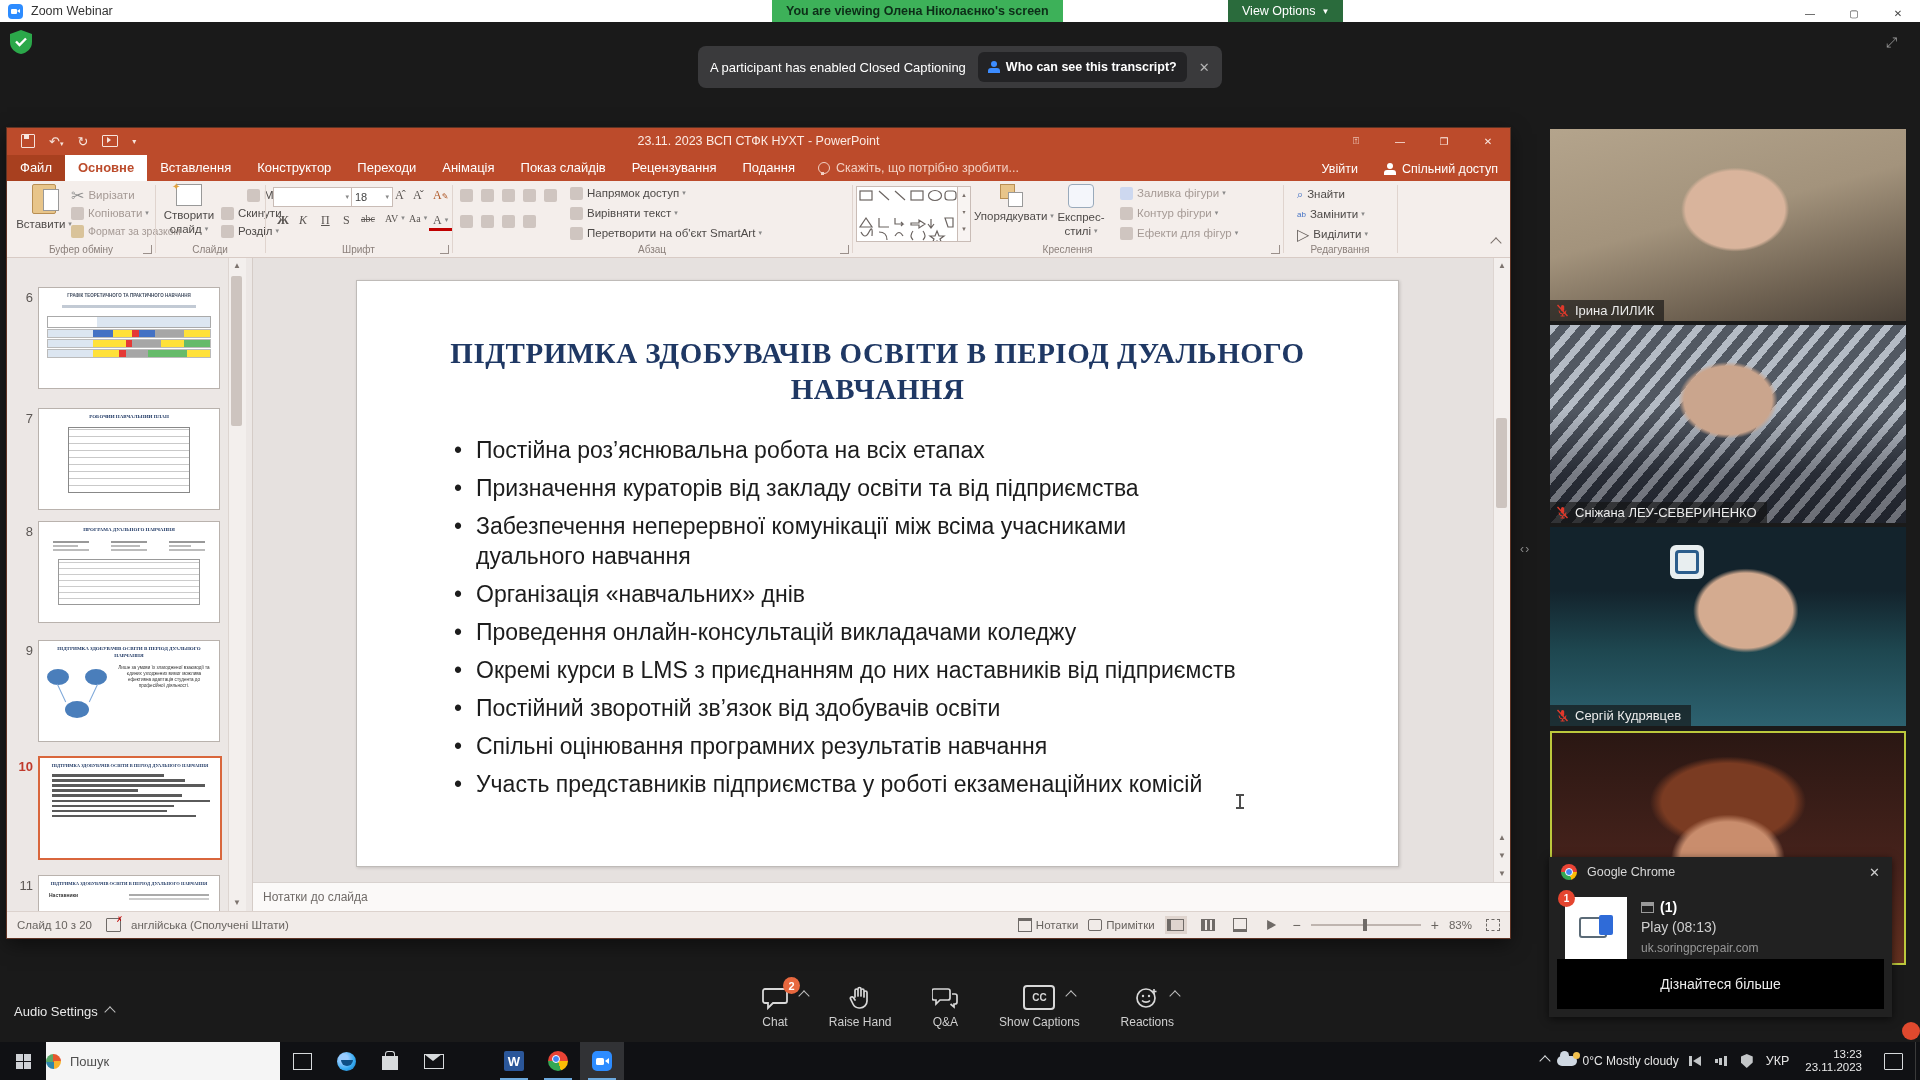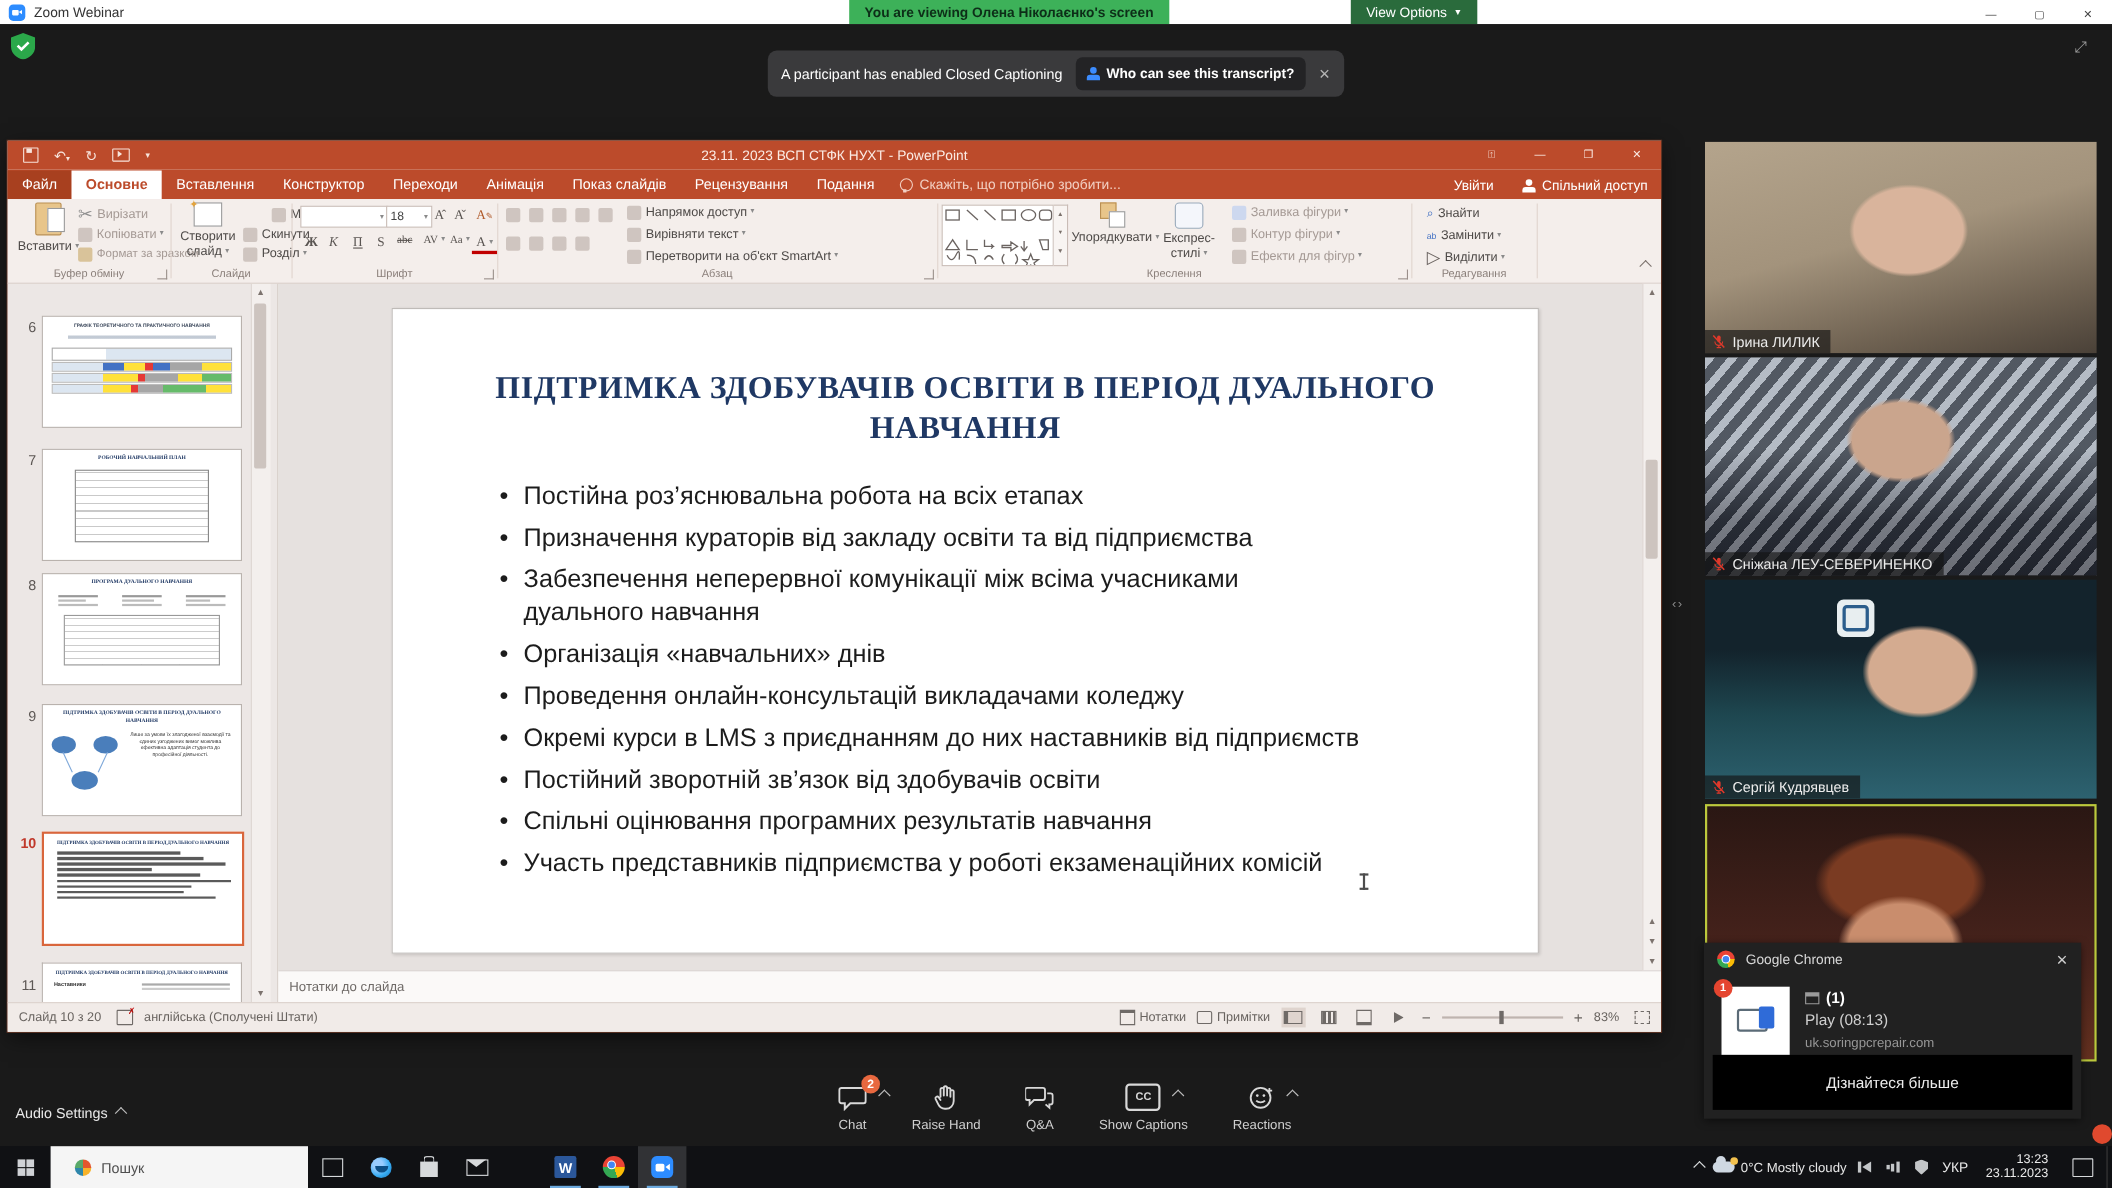--- a/index.html
+++ b/index.html
@@ -124,21 +124,21 @@
   .zitem .lbl{font-size:12px;color:#cfcfcf;white-space:nowrap;}
   .zic{height:26px;display:flex;align-items:flex-end;position:relative;}
   .badge{position:absolute;right:-12px;top:-7px;background:#E8683F;color:#fff;border-radius:9px;min-width:17px;height:17px;font-size:11px;font-weight:bold;display:flex;align-items:center;justify-content:center;}
   .item-chev{position:absolute;right:-20px;top:8px;}
   .ccbox{width:28px;height:21px;border:2px solid #d8d8d8;border-radius:4px;color:#d8d8d8;font-size:10px;font-weight:bold;display:flex;align-items:center;justify-content:center;}
   
   .taskbar{left:0;top:1042px;width:1920px;height:38px;background:#101114;display:flex;align-items:center;}
   .tb-start{width:46px;height:38px;display:flex;align-items:center;justify-content:center;}
   .winlogo{width:15px;height:15px;display:grid;grid-template-columns:7px 7px;grid-template-rows:7px 7px;gap:1px;}
   .winlogo div{background:#cfd2d6;}
-  .tb-search{width:234px;height:38px;background:#f5f5f5;display:flex;align-items:center;gap:9px;padding-left:22px;box-sizing:border-box;}
+  .tb-search{width:234px;height:38px;background:#f5f5f5;display:flex;align-items:center;gap:9px;padding-left:0;box-sizing:border-box;}
   .srch-ico{width:15px;height:15px;border-radius:50%;background:conic-gradient(#e4572e 0 25%,#f7b32b 25% 50%,#2e86ab 50% 75%,#59a96a 75%);}
   .tb-search span{color:#4f4f4f;font-size:13px;}
   .tb-ico{width:44px;height:38px;display:flex;align-items:center;justify-content:center;position:relative;}
   .tb-ico.open::after{content:"";position:absolute;left:8px;right:8px;bottom:0;height:2px;background:#6CA9DD;}
   .tb-ico.active{background:rgba(255,255,255,.14);}
   .taskview{width:17px;height:15px;border:1.5px solid #d7dadc;position:relative;background:transparent;}
   .edge-ico{width:19px;height:19px;border-radius:50%;background:radial-gradient(circle at 35% 35%,#9cf 0 25%,#35ABF2 60%,#1B6FB5);position:relative;}
   .edge-ico::after{content:"";position:absolute;left:4px;top:8px;width:12px;height:6px;background:#0d4f86;border-radius:0 0 6px 6px;}
   .store-ico{width:16px;height:14px;background:#d7dadc;position:relative;margin-top:4px;}
   .store-ico::before{content:"";position:absolute;left:3px;top:-5px;width:8px;height:5px;border:1.5px solid #d7dadc;border-bottom:none;border-radius:3px 3px 0 0;}
@@ -493,21 +493,21 @@
                 <div style="width:85%;"></div>
                 <div style="width:48%;"></div>
                 <div style="width:72%;"></div>
                 <div style="width:88%;"></div>
                 <div style="width:68%;"></div>
                 <div style="width:64%;"></div>
                 <div style="width:80%;"></div>
             </div>
           </div>
 
-          <div class="thumb-num" style="top:620px;margin-top:10px;">11</div>
+          <div class="thumb-num" style="top:620px;">11</div>
           <div class="thumb-box" style="top:617px;height:38px;border-bottom:none;">
             <div class="mt-title" style="font-size:4.5px;">ПІДТРИМКА ЗДОБУВАЧІВ ОСВІТИ В ПЕРІОД ДУАЛЬНОГО НАВЧАННЯ</div>
             <div style="display:flex;justify-content:space-between;padding:2px 10px 0;">
               <span style="font-size:5px;font-weight:bold;color:#333;">Наставники</span>
               <span style="width:80px;">
                   <i style="display:block;height:2px;background:#aaa;margin:2px 0;"></i>
                   <i style="display:block;height:2px;background:#ccc;"></i>
                 </span>
             </div>
           </div>

